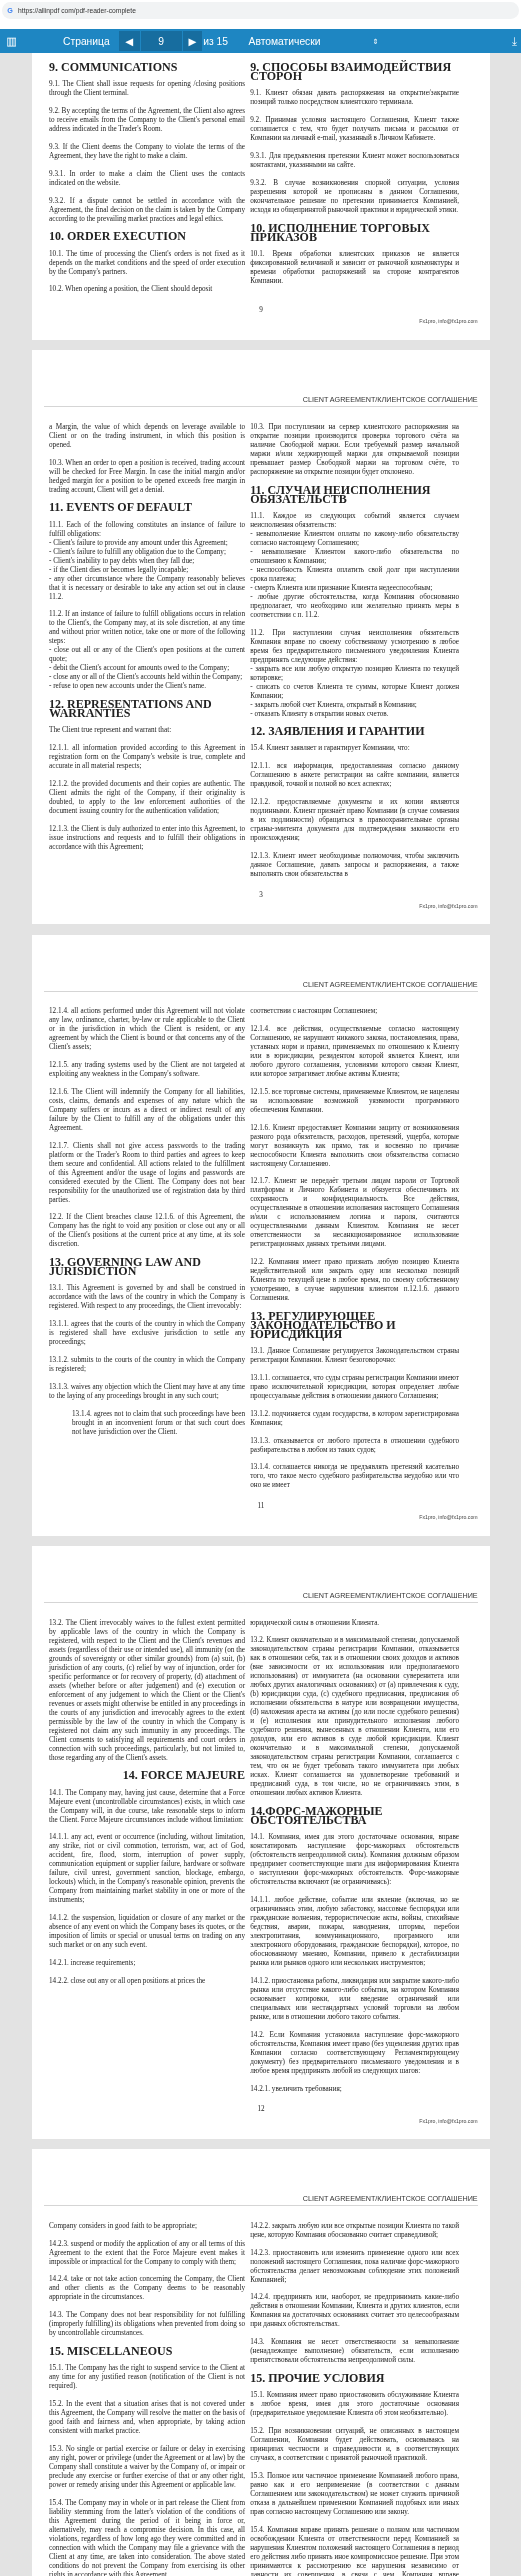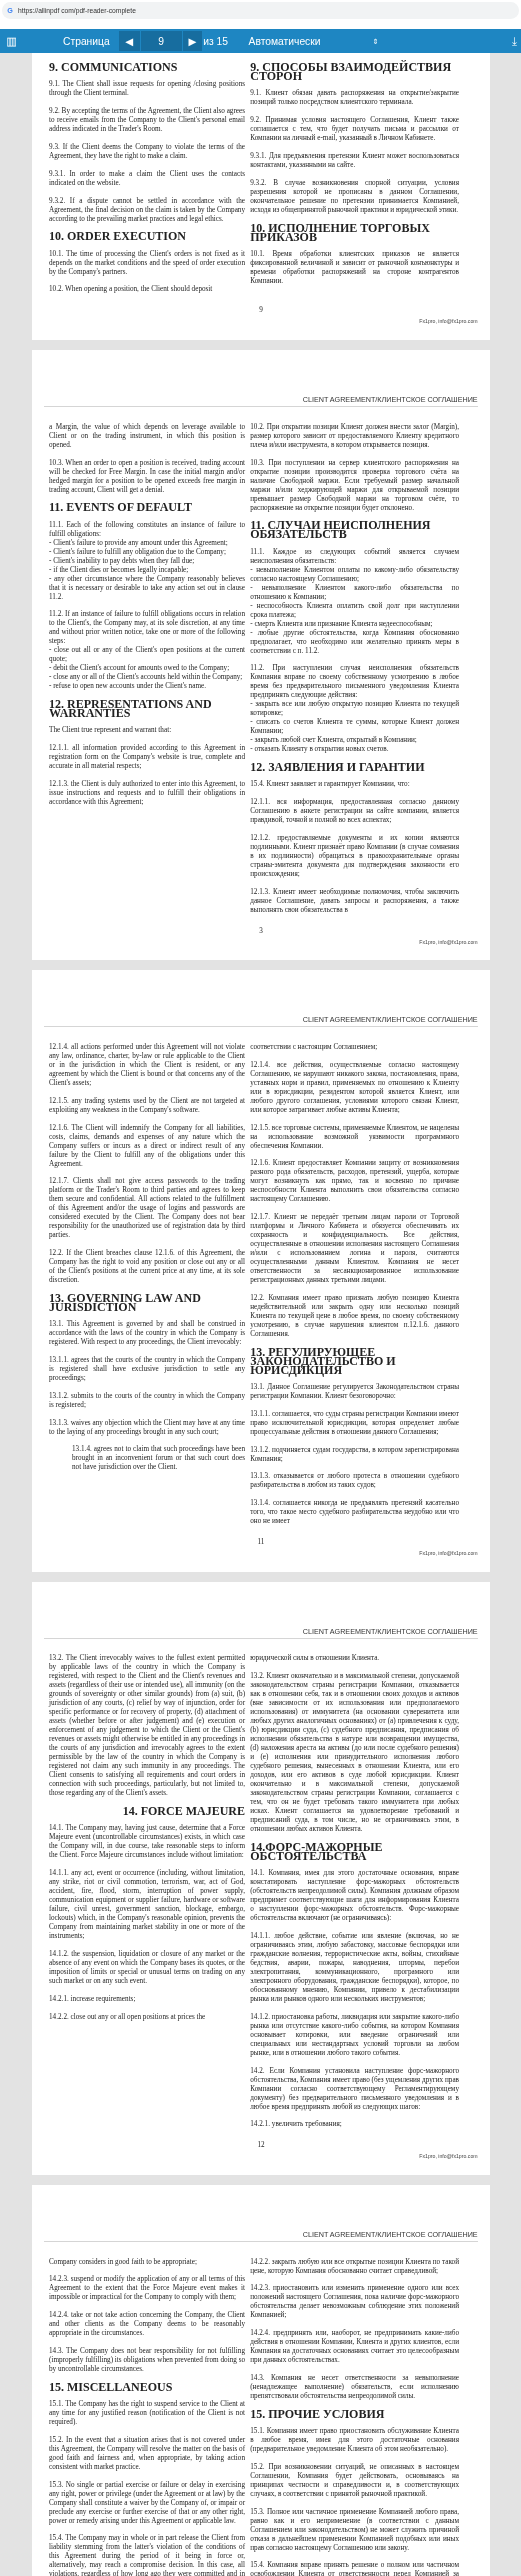--- a/index.html
+++ b/index.html
@@ -106,24 +106,24 @@
 - if the Client dies or becomes legally incapable;
 - any other circumstance where the Company reasonably believes that it is necessary or desirable to take any action set out in clause 11.2.</p>
             <p style="white-space: pre-line;">11.2. If an instance of failure to fulfill obligations occurs in relation to the Client's, the Company may, at its sole discretion, at any time and without prior written notice, take one or more of the following steps:
 - close out all or any of the Client's open positions at the current quote;
 - debit the Client's account for amounts owed to the Company;
 - close any or all of the Client's accounts held within the Company;
 - refuse to open new accounts under the Client's name.</p>
             <h3 style="white-space: pre-line;">12. REPRESENTATIONS AND WARRANTIES</h3>
             <p style="white-space: pre-line;">The Client true represent and warrant that:</p>
             <p style="white-space: pre-line;">12.1.1. all information provided according to this Agreement in registration form on the Company's website is true, complete and accurate in all material respects;</p>
+            <p style="white-space: pre-line;">12.1.2. the provided documents and their copies are authentic. The Client admits the right of the Company, if their originality is doubted, to apply to the law enforcement authorities of the document issuing country for the authentication validation;</p>
             <p style="white-space: pre-line;">12.1.3. the Client is duly authorized to enter into this Agreement, to issue instructions and requests and to fulfill their obligations in accordance with this Agreement;</p>
           </div>
           <div class="col ru">
-            <p style="white-space: pre-line;">10.2. При открытии позиции Клиент должен внести залог (Margin), размер которого зависит от предоставляемого Клиенту кредитного плеча и/или инструмента, в котором открывается позиция.</p>
             <p style="white-space: pre-line;">10.3. При поступлении на сервер клиентского распоряжения на открытие позиции производится проверка торгового счёта на наличие Свободной маржи. Если требуемый размер начальной маржи и/или хеджирующей маржи для открываемой позиции превышает размер Свободной маржи на торговом счёте, то распоряжение на открытие позиции будет отклонено.</p>
             <h3 style="white-space: pre-line;">11. СЛУЧАИ НЕИСПОЛНЕНИЯ ОБЯЗАТЕЛЬСТВ</h3>
             <p style="white-space: pre-line;">11.1. Каждое из следующих событий является случаем неисполнения обязательств:
 - невыполнение Клиентом оплаты по какому-либо обязательству согласно настоящему Соглашению;
 - невыполнение Клиентом какого-либо обязательства по отношению к Компании;
 - неспособность Клиента оплатить свой долг при наступлении срока платежа;
 - смерть Клиента или признание Клиента недееспособным;
 - любые другие обстоятельства, когда Компания обоснованно предполагает, что необходимо или желательно принять меры в соответствии с п. 11.2.</p>
             <p style="white-space: pre-line;">11.2. При наступлении случая неисполнения обязательств Компания вправе по своему собственному усмотрению в любое время без предварительного письменного уведомления Клиента предпринять следующие действия:
 - закрыть все или любую открытую позицию Клиента по текущей котировке;

